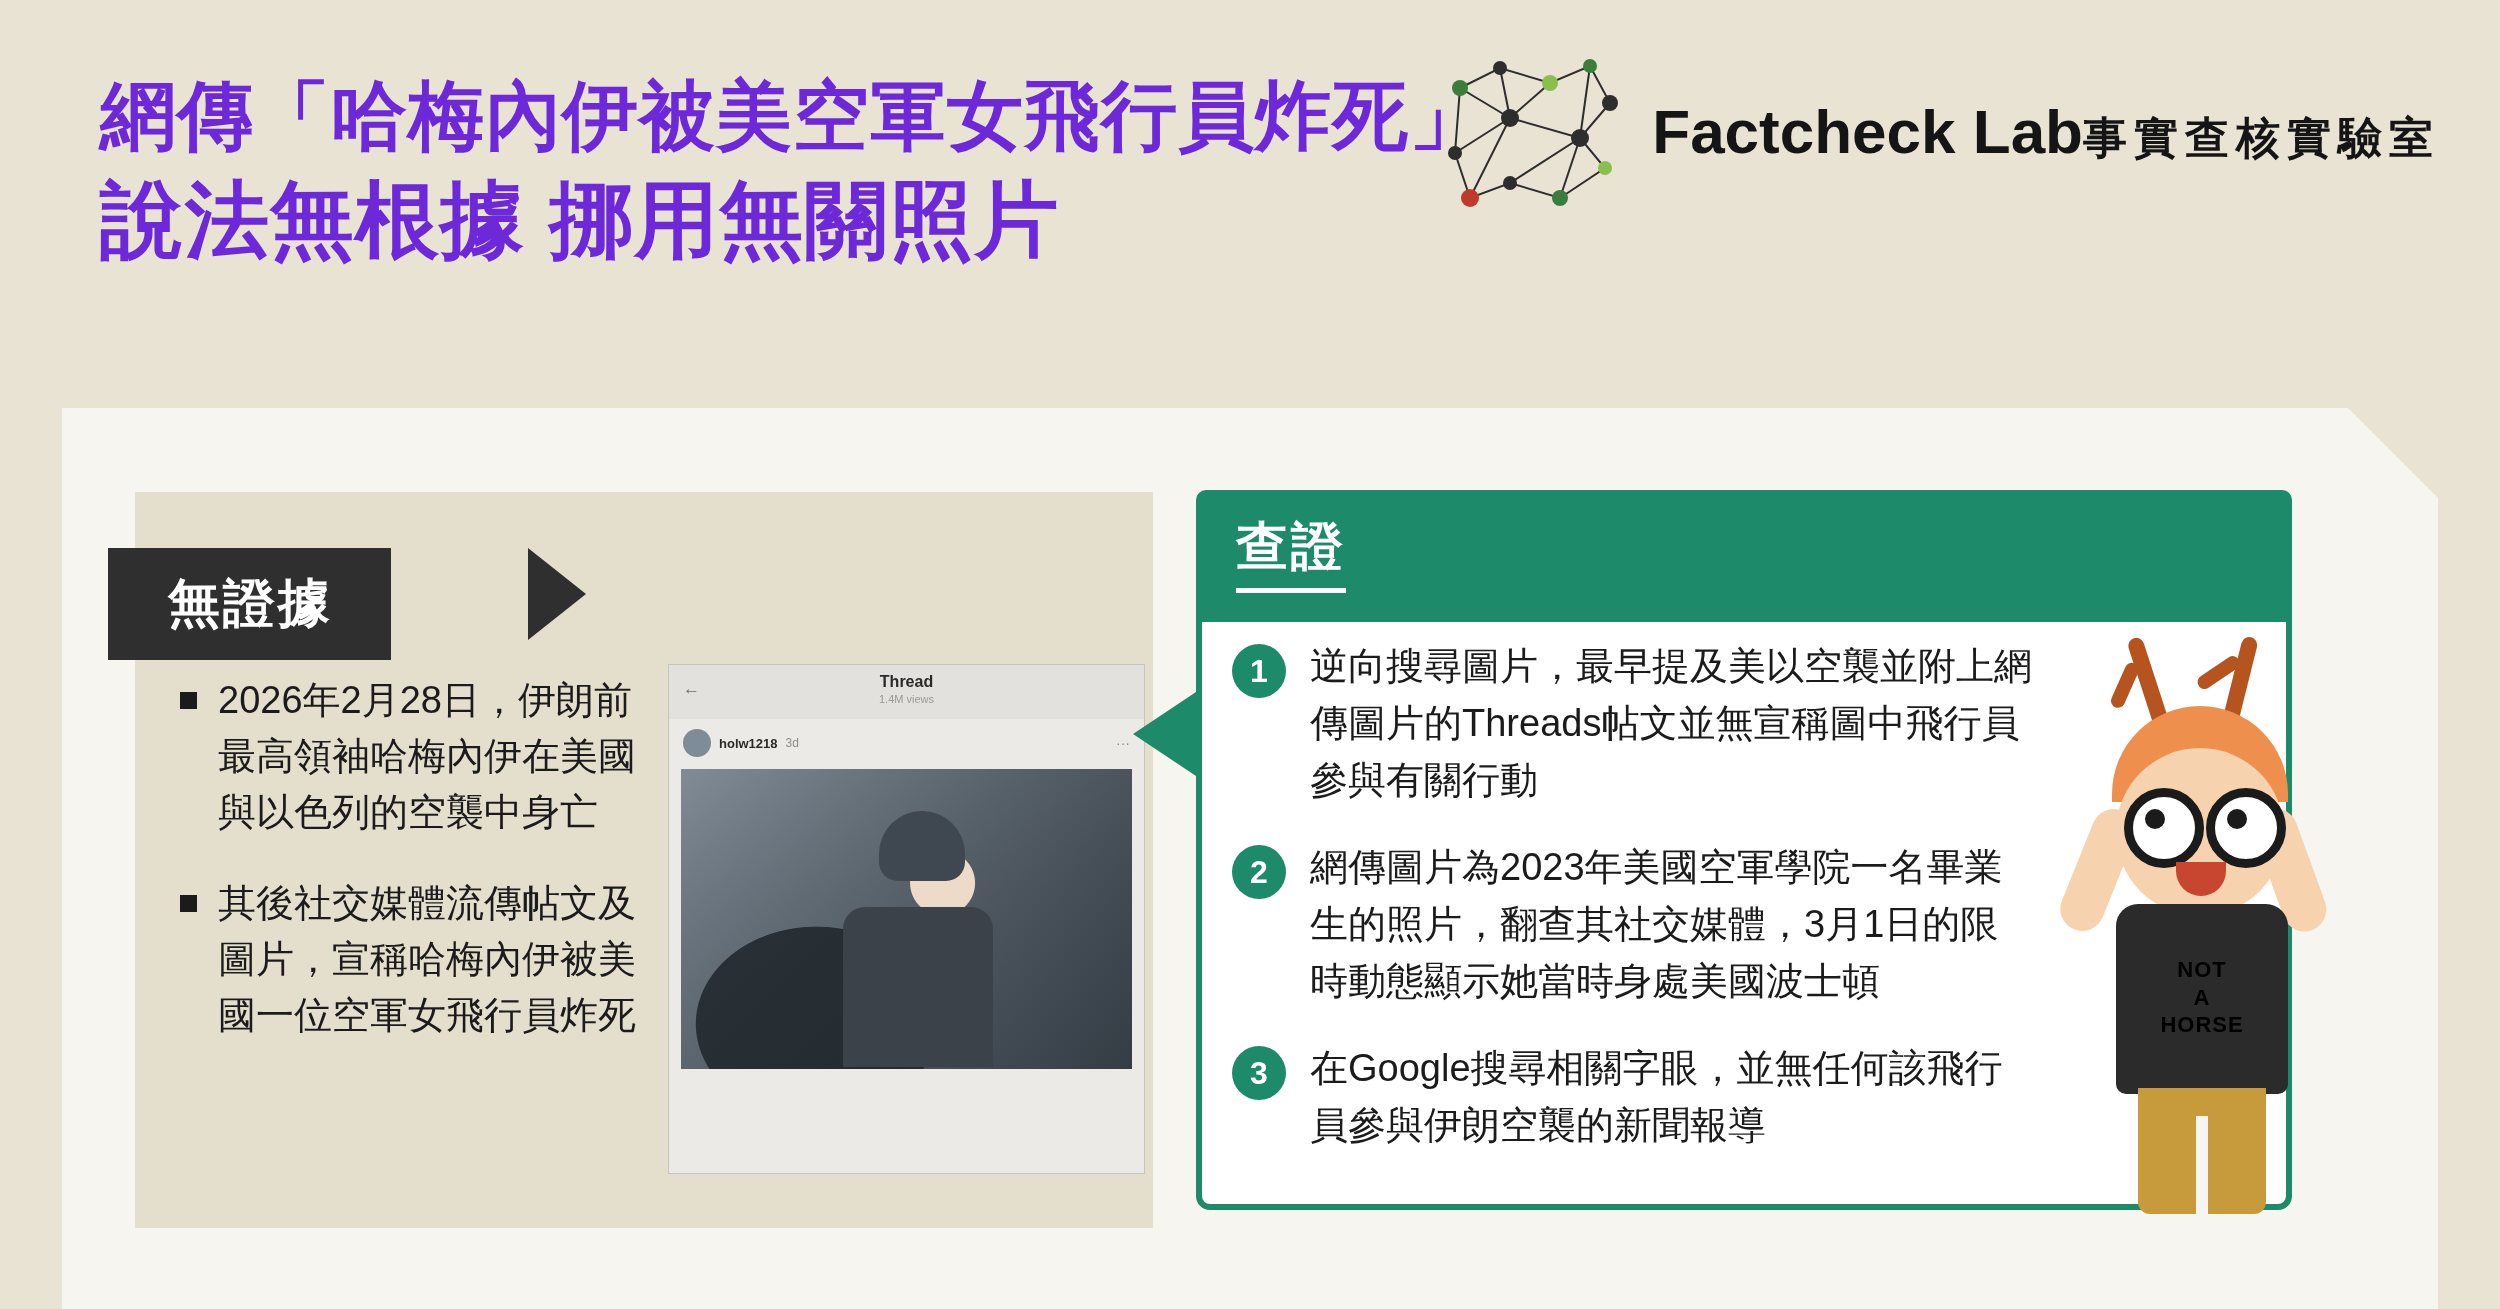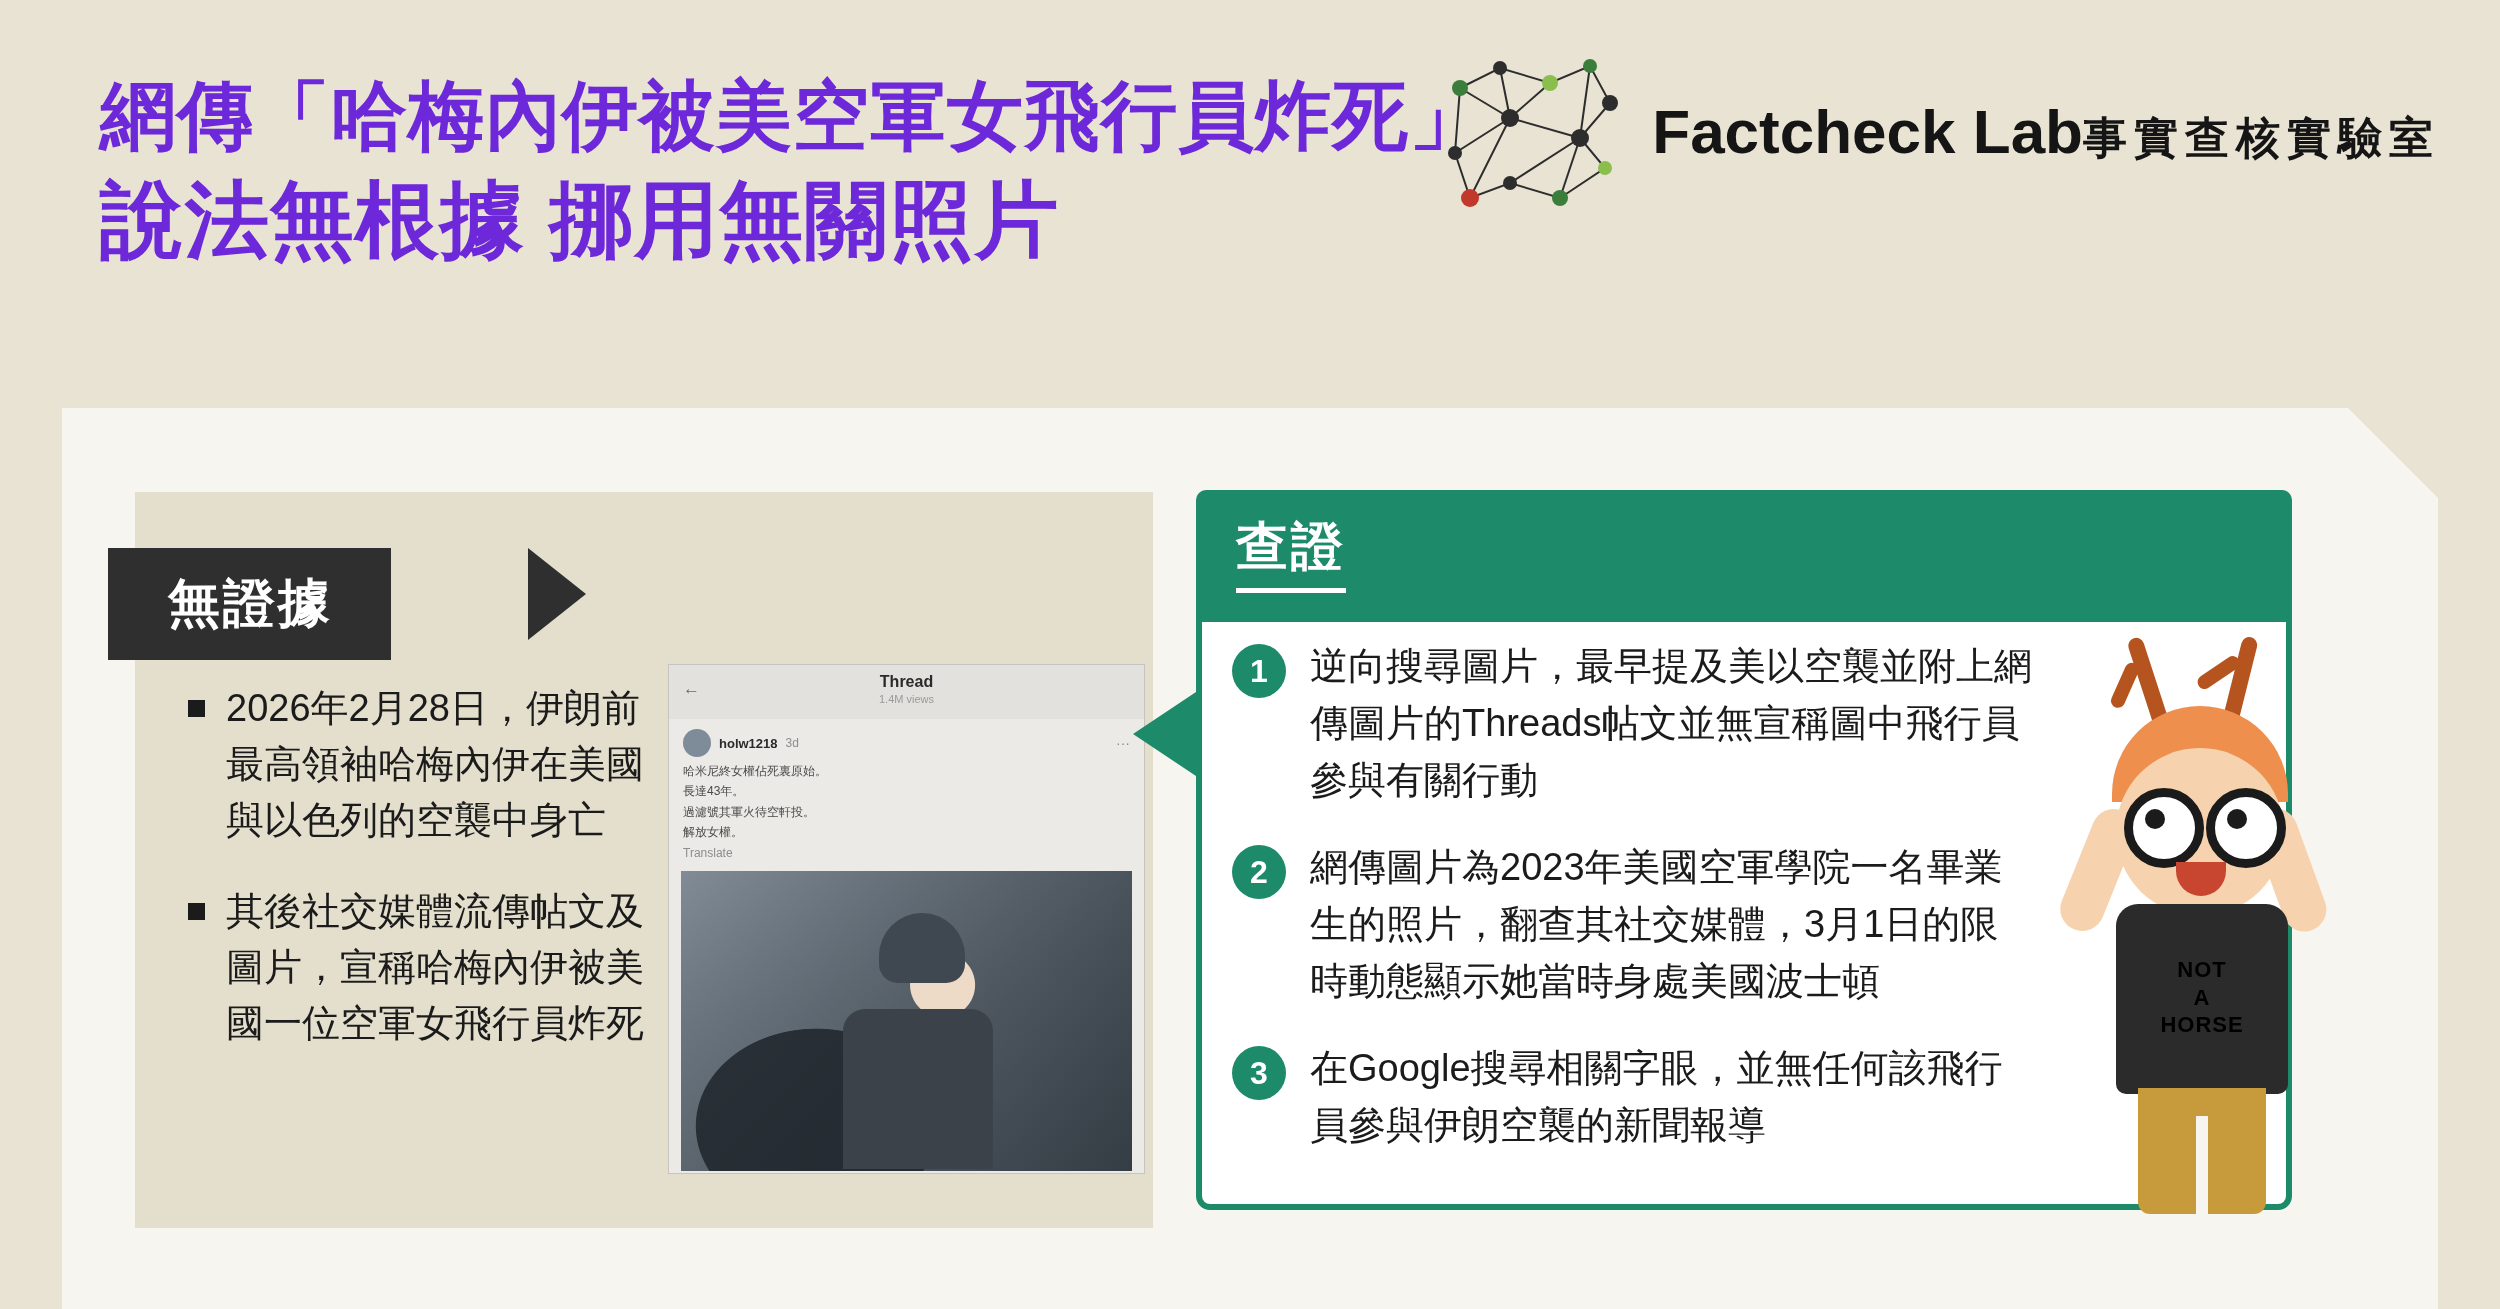--- a/index.html
+++ b/index.html
@@ -118,21 +118,21 @@
     border-top: 46px solid transparent;
     border-bottom: 46px solid transparent;
     border-left: 58px solid #2f2f2f;
   }
   .left-list {
     position: absolute;
     left: 180px;
     top: 672px;
     width: 470px;
     list-style: none;
-    margin: 8px;
+    margin: 0;
     padding: 0;
   }
   .left-list li {
     position: relative;
     font-size: 38px;
     line-height: 1.48;
     color: #1b1b1b;
     margin-bottom: 34px;
     padding-left: 38px;
   }
@@ -527,27 +527,20 @@
     <div class="shot-title">Thread</div>
     <div class="shot-subtitle">1.4M views</div>
   </div>
   <div class="shot-body">
     <div class="shot-user">
       <div class="shot-avatar"></div>
       <div class="shot-handle">holw1218</div>
       <div class="shot-time">3d</div>
       <div class="shot-dots">···</div>
     </div>
-    <div class="shot-text">
-      <div>哈米尼終女權佔死裏原始。</div>
-      <div>長達43年。</div>
-      <div>過濾號其軍火待空軒投。</div>
-      <div>解放女權。</div>
-      <div class="shot-translate">Translate</div>
-    </div>
     <div class="shot-photo">
       <div class="photo-cockpit"></div>
       <div class="photo-helmet"></div>
       <div class="photo-suit"></div>
     </div>
     <div class="shot-actions">
       
       
       
       

